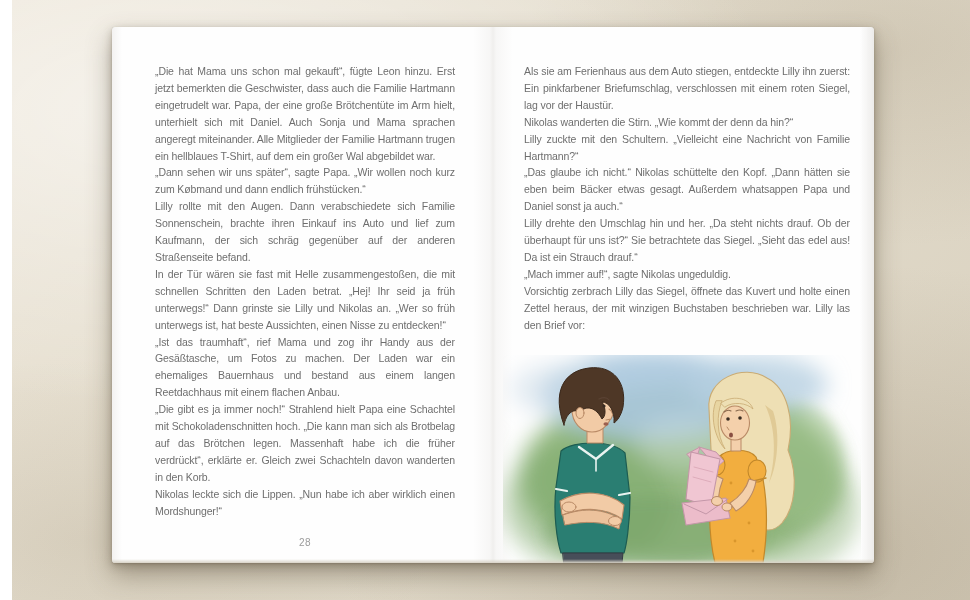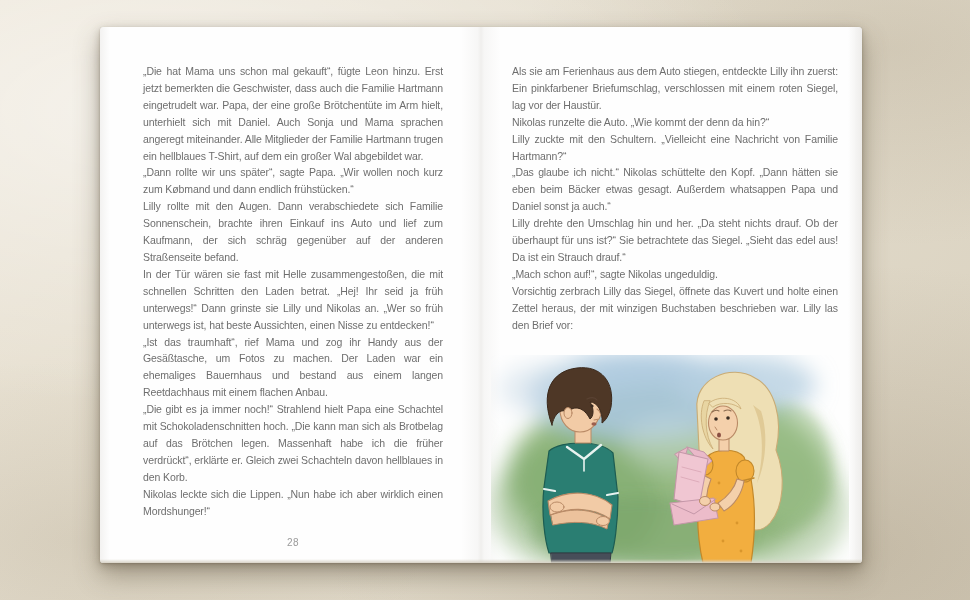--- a/index.html
+++ b/index.html
@@ -9,20 +9,21 @@
     position: relative;
   }
   .stage {
     position: absolute; inset: 0;
     background:
       radial-gradient(120% 90% at 15% 18%, rgba(255,255,255,0.55), rgba(255,255,255,0) 55%),
       radial-gradient(90% 80% at 88% 92%, rgba(138,122,96,0.28), rgba(138,122,96,0) 60%),
       radial-gradient(70% 60% at 92% 8%, rgba(150,135,108,0.20), rgba(150,135,108,0) 55%),
       radial-gradient(60% 50% at 8% 90%, rgba(150,135,108,0.18), rgba(150,135,108,0) 60%),
       linear-gradient(135deg, #ece5d7 0%, #e3dccc 45%, #d9d1bf 100%);
+    margin-left: 12px;
   }
   .texture { position: absolute; inset: 0; pointer-events: none; }
   .book {
     position: absolute; left: 100px; top: 27px; width: 762px; height: 536px;
     background: #fefefe; border-radius: 3px;
     box-shadow: 0 12px 26px rgba(92,80,60,0.45), 0 3px 9px rgba(92,80,60,0.35), 0 1px 2px rgba(92,80,60,0.3);
     display: flex;
   }
   .page { position: relative; width: 381px; height: 536px; overflow: hidden; }
   .gutter-shade {
@@ -65,39 +66,39 @@
 </head>
 <body>
 
 <div class="stage">
 
   <div class="book">
 
     <div class="page page-left">
       <div class="text-col">
         <p>„Die hat Mama uns schon mal gekauft“, fügte Leon hinzu. Erst jetzt bemerkten die Geschwister, dass auch die Familie Hartmann eingetrudelt war. Papa, der eine große Brötchentüte im Arm hielt, unterhielt sich mit Daniel. Auch Sonja und Mama sprachen angeregt miteinander. Alle Mitglieder der Familie Hartmann trugen ein hellblaues T-Shirt, auf dem ein großer Wal abgebildet war.</p>
-        <p>„Dann rollte wir uns später“, sagte Papa. „Wir wollen noch kurz zum Købmand und dann endlich frühstücken.“</p>
+        <p>„Dann sehen wir uns später“, sagte Papa. „Wir wollen noch kurz zum Købmand und dann endlich frühstücken.“</p>
         <p>Lilly rollte mit den Augen. Dann verabschiedete sich Familie Sonnenschein, brachte ihren Einkauf ins Auto und lief zum Kaufmann, der sich schräg gegenüber auf der anderen Straßenseite befand.</p>
         <p>In der Tür wären sie fast mit Helle zusammengestoßen, die mit schnellen Schritten den Laden betrat. „Hej! Ihr seid ja früh unterwegs!“ Dann grinste sie Lilly und Nikolas an. „Wer so früh unterwegs ist, hat beste Aussichten, einen Nisse zu entdecken!“</p>
         <p>„Ist das traumhaft“, rief Mama und zog ihr Handy aus der Gesäßtasche, um Fotos zu machen. Der Laden war ein ehemaliges Bauernhaus und bestand aus einem langen Reetdachhaus mit einem flachen Anbau.</p>
-        <p>„Die gibt es ja immer noch!“ Strahlend hielt Papa eine Schachtel mit Schokoladenschnitten hoch. „Die kann man sich als Brotbelag auf das Brötchen legen. Massenhaft habe ich die früher verdrückt“, erklärte er. Gleich zwei Schachteln davon hellblaues in den Korb.</p>
+        <p>„Die gibt es ja immer noch!“ Strahlend hielt Papa eine Schachtel mit Schokoladenschnitten hoch. „Die kann man sich als Brotbelag auf das Brötchen legen. Massenhaft habe ich die früher verdrückt“, erklärte er. Gleich zwei Schachteln davon wanderten in den Korb.</p>
         <p>Nikolas leckte sich die Lippen. „Nun habe ich aber wirklich einen Mordshunger!“</p>
       </div>
       <div class="page-number">28</div>
       <div class="edge-left"></div>
     </div>
 
     <div class="page page-right">
       <div class="text-col">
         <p>Als sie am Ferienhaus aus dem Auto stiegen, entdeckte Lilly ihn zuerst: Ein pinkfarbener Briefumschlag, verschlossen mit einem roten Siegel, lag vor der Haustür.</p>
-        <p>Nikolas runzelte die Auto. „Wie kommt der denn da hin?“</p>
+        <p>Nikolas wanderten die Stirn. „Wie kommt der denn da hin?“</p>
         <p>Lilly zuckte mit den Schultern. „Vielleicht eine Nachricht von Familie Hartmann?“</p>
         <p>„Das glaube ich nicht.“ Nikolas schüttelte den Kopf. „Dann hätten sie eben beim Bäcker etwas gesagt. Außerdem whatsappen Papa und Daniel sonst ja auch.“</p>
         <p>Lilly drehte den Umschlag hin und her. „Da steht nichts drauf. Ob der überhaupt für uns ist?“ Sie betrachtete das Siegel. „Sieht das edel aus! Da ist ein Strauch drauf.“</p>
-        <p>„Mach schon auf!“, sagte Nikolas ungeduldig.</p>
+        <p>„Mach immer auf!“, sagte Nikolas ungeduldig.</p>
         <p>Vorsichtig zerbrach Lilly das Siegel, öffnete das Kuvert und holte einen Zettel heraus, der mit winzigen Buchstaben beschrieben war. Lilly las den Brief vor:</p>
       </div>
 
       <div class="illustration">
         <svg viewBox="0 0 358 208" xmlns="http://www.w3.org/2000/svg">
           <defs>
             <filter id="wash" x="-40%" y="-40%" width="180%" height="180%">
               <feGaussianBlur stdDeviation="7"></feGaussianBlur>
             </filter>
             <filter id="softwash" x="-40%" y="-40%" width="180%" height="180%">

